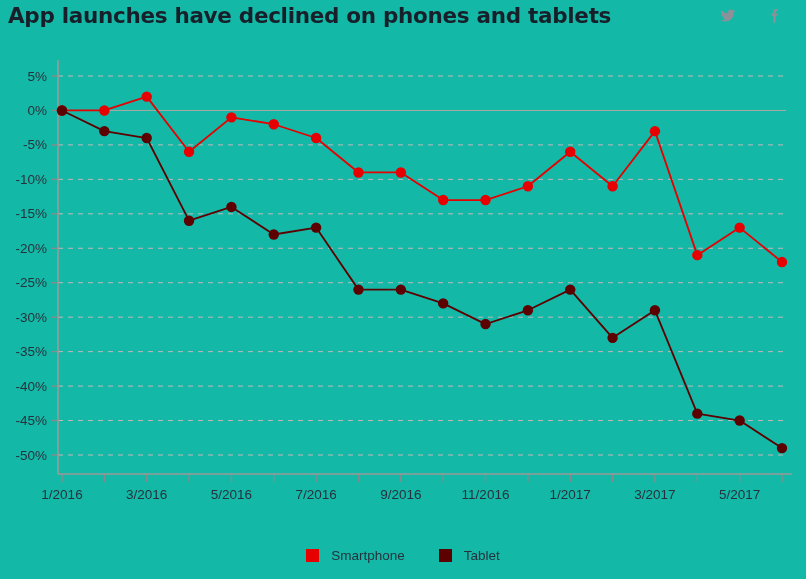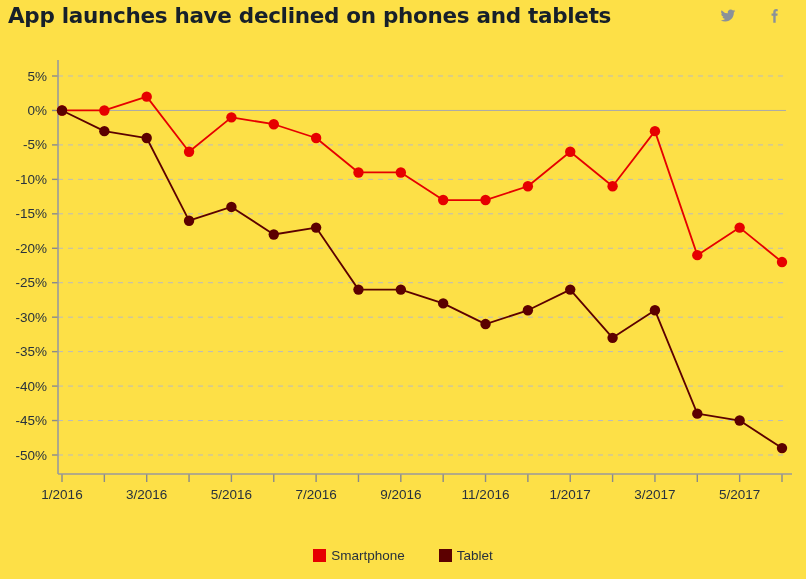--- a/index.html
+++ b/index.html
@@ -11,21 +11,21 @@
     width: 806px;
     height: 579px;
     font-family: "Liberation Sans", sans-serif;
     color: #1a1a1a;
     overflow: hidden;
     position: relative;
   }
   #chart-card {
     position: absolute;
     inset: 0;
-    background: #fde047;
+    background: #14b8a6;
   }
   
   #header {
     position: absolute;
     left: 0; top: 0;
     width: 806px;
     height: 40px;
   }
   #chart-title {
     position: absolute;
@@ -109,21 +109,21 @@
     top: 548px;
     width: 806px;
     display: flex;
     justify-content: center;
     align-items: center;
     gap: 34px;
   }
   .legend-item {
     display: flex;
     align-items: center;
-    gap: 5px;
+    gap: 12px;
   }
   .legend-swatch {
     width: 13px;
     height: 13px;
     display: block;
   }
   .legend-label {
     font-size: 13.5px;
     color: #27313d;
     font-family: "Liberation Sans", sans-serif;

